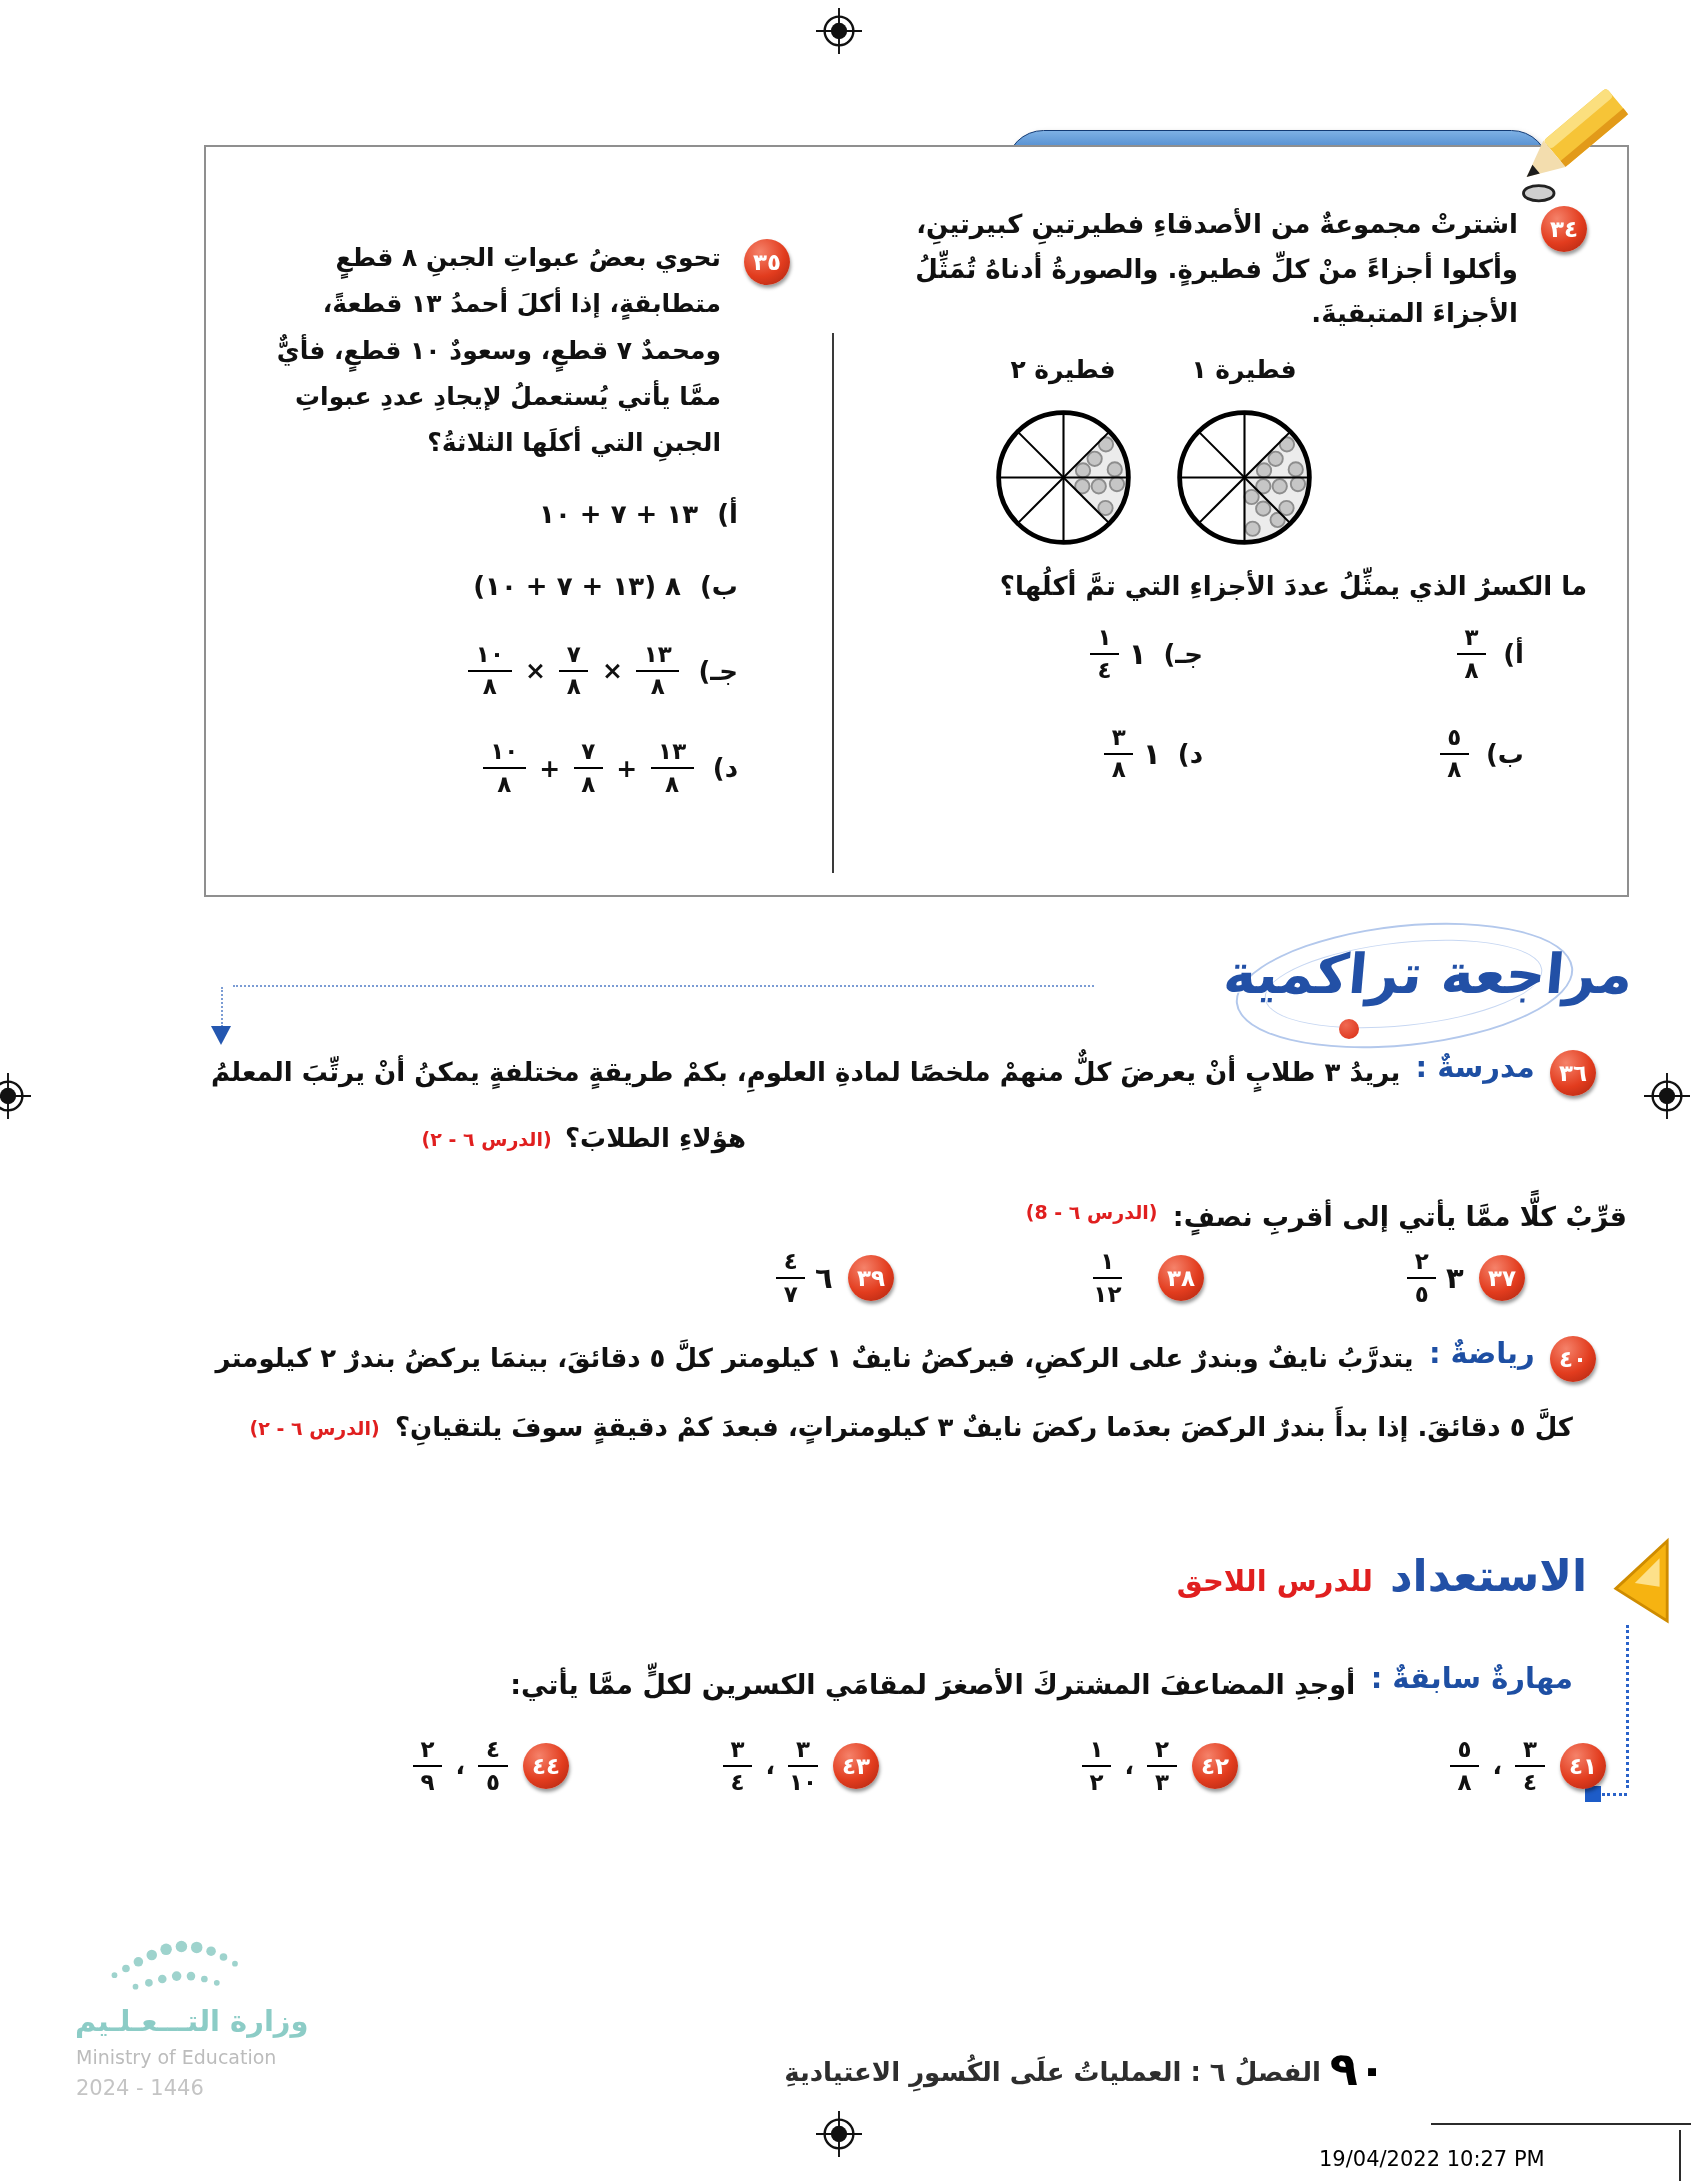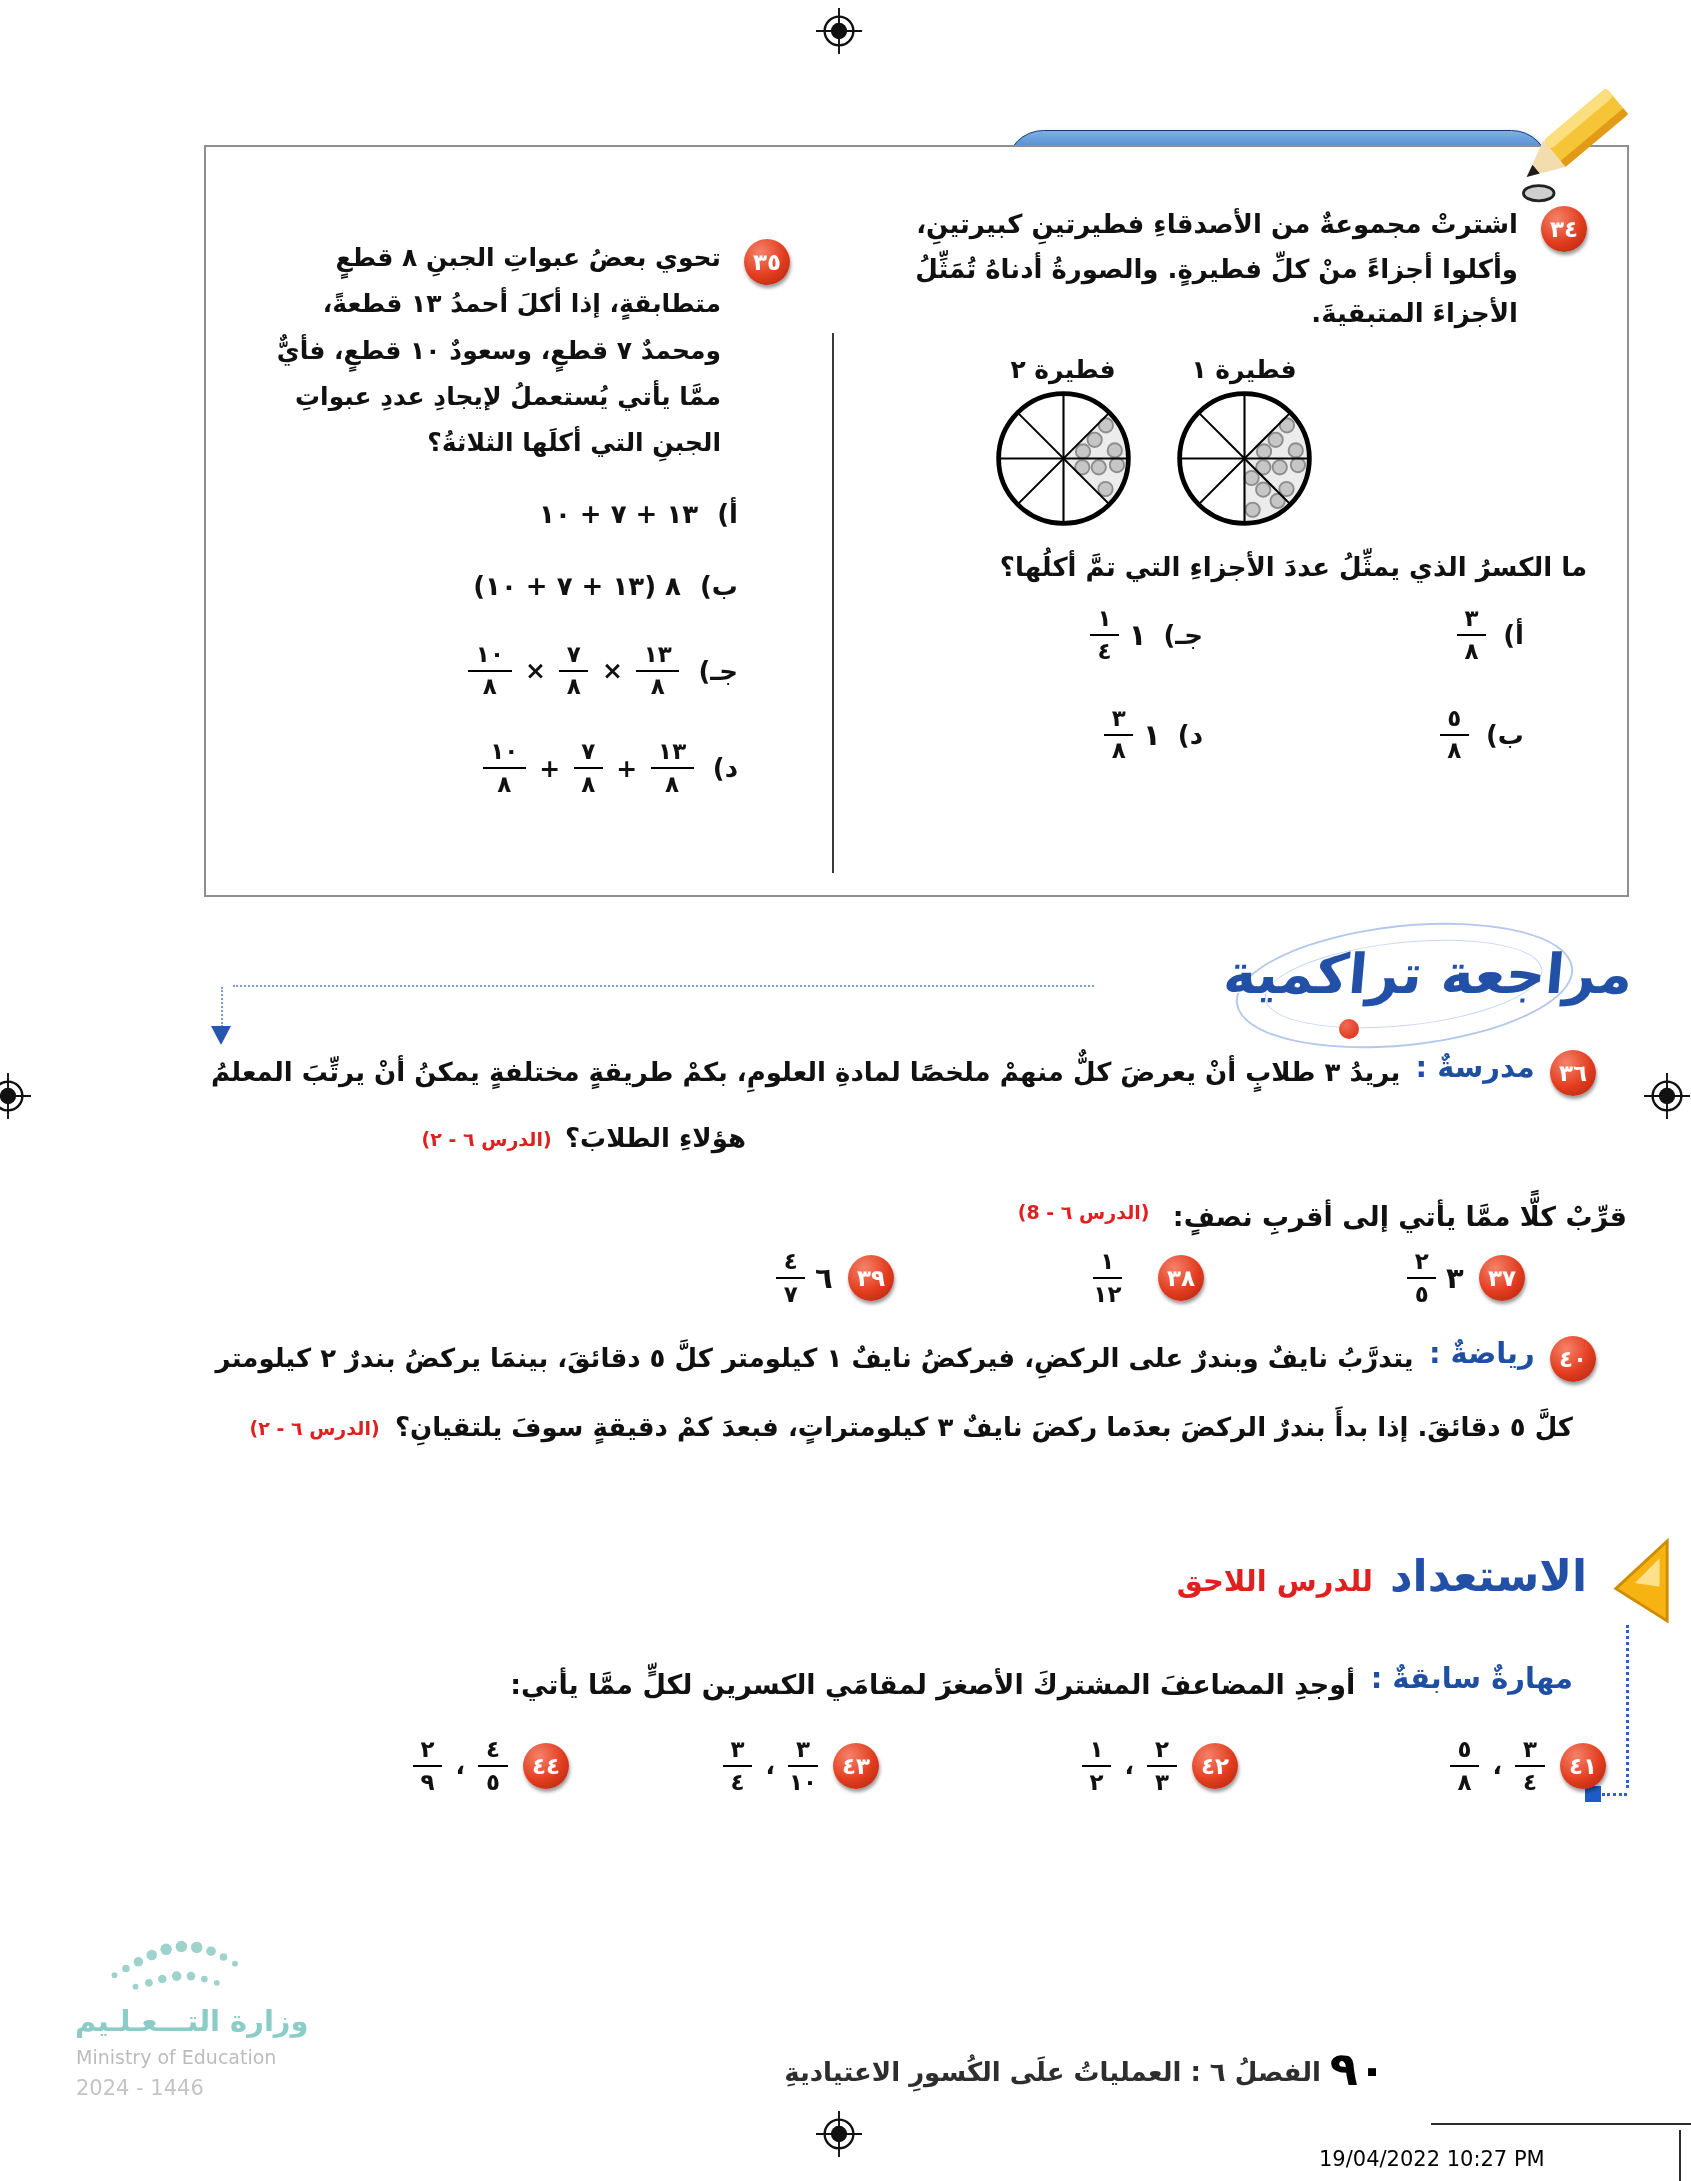--- a/index.html
+++ b/index.html
@@ -34,21 +34,21 @@
   .col-q35 .qtext{font-size:25px;line-height:1.85;}
 
   .badge{width:46px;height:46px;border-radius:50%;flex:0 0 auto;
          background:radial-gradient(circle at 35% 28%,#f5826a 0%,#e23c1e 55%,#a92410 100%);
          color:#fff;display:flex;align-items:center;justify-content:center;
          font-size:23px;font-weight:bold;box-shadow:1px 2.9px 3.8px rgba(0,0,0,.4);text-align:right;}
 
   
   .fig-row{display:flex;direction:rtl;justify-content:center;gap:36px;margin:19px 143px 0 0;}
   .fig{display:flex;flex-direction:column;align-items:center;}
-  .fig .cap{font-size:25px;font-weight:bold;margin-bottom:2px;}
+  .fig .cap{font-size:25px;font-weight:bold;margin-bottom:21px;}
   .fig svg{width:145px;height:145px;}
 
   .q34-question{margin-top:17px;text-align:right;font-size:26px;font-weight:bold;}
   .opts34{margin-top:25px;display:grid;grid-template-columns:1fr 1fr;row-gap:44px;
           direction:rtl;padding:0 63px 0 19px;}
   .opt{display:flex;align-items:center;gap:17px;direction:rtl;}
   .opt-label{font-size:26px;font-weight:bold;}
 
   .frac{display:inline-flex;flex-direction:column;align-items:center;line-height:1;vertical-align:middle;}
   .frac .num{font-size:23px;font-weight:bold;border-bottom:2.4px solid #000;padding:0 7.6px 3.8px;}
@@ -338,21 +338,21 @@
     <span class="badge">٣٦</span>
     <span class="blue-label">مدرسةٌ :</span>
     <span class="body-text">يريدُ ٣ طلابٍ أنْ يعرضَ كلٌّ منهمْ ملخصًا لمادةِ العلومِ، بكمْ طريقةٍ مختلفةٍ يمكنُ أنْ يرتِّبَ المعلمُ</span>
   </div>
   <div class="q36-l2">
     <span class="body-text">هؤلاءِ الطلابَ؟</span>
     <span class="lesson-ref">(الدرس ٦ - ٢)</span>
   </div>
 
   <div class="qline round-line">
-    <span class="body-text" style="font-size:27px;margin-left:8px;">قرِّبْ كلًّا ممَّا يأتي إلى أقربِ نصفٍ:</span>
+    <span class="body-text" style="font-size:27px;">قرِّبْ كلًّا ممَّا يأتي إلى أقربِ نصفٍ:</span>
     <span class="lesson-ref" style="margin-top:7.6px;">(الدرس ٦ - 8)</span>
   </div>
 
   <div class="qnum-item q37">
     <span class="badge">٣٧</span>
     <span class="mixed">
       <span class="whole">٣</span>
       <span class="frac">
         <span class="num">٢</span>
         <span class="den">٥</span>

